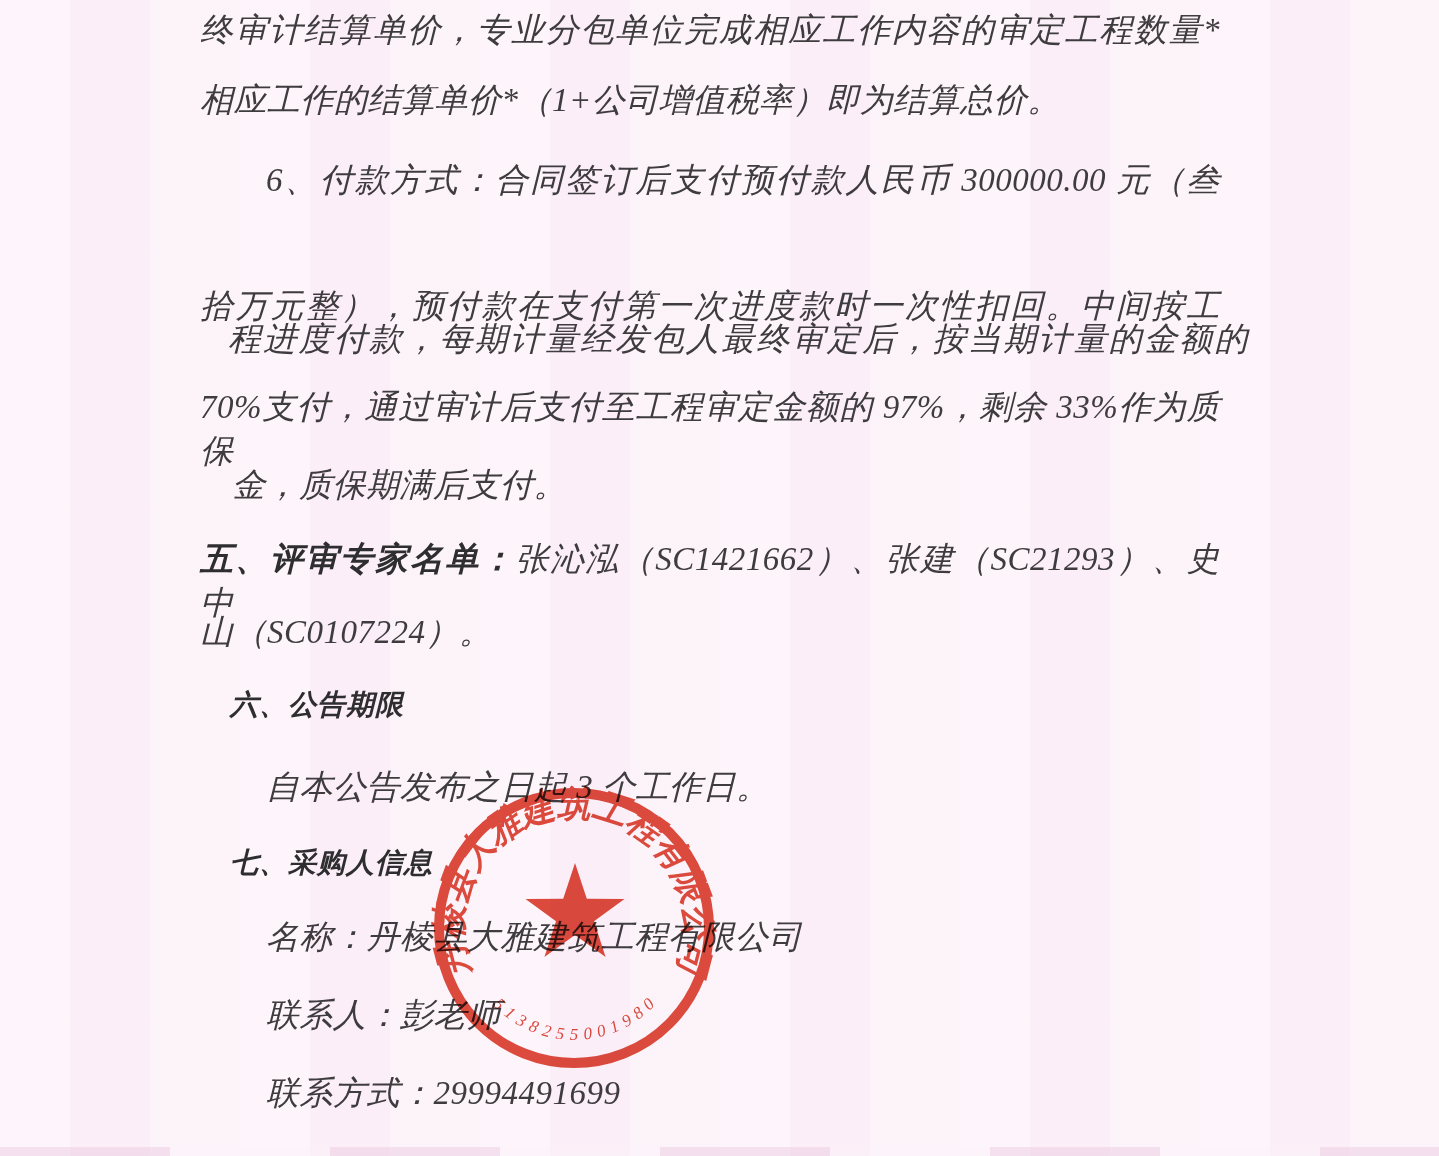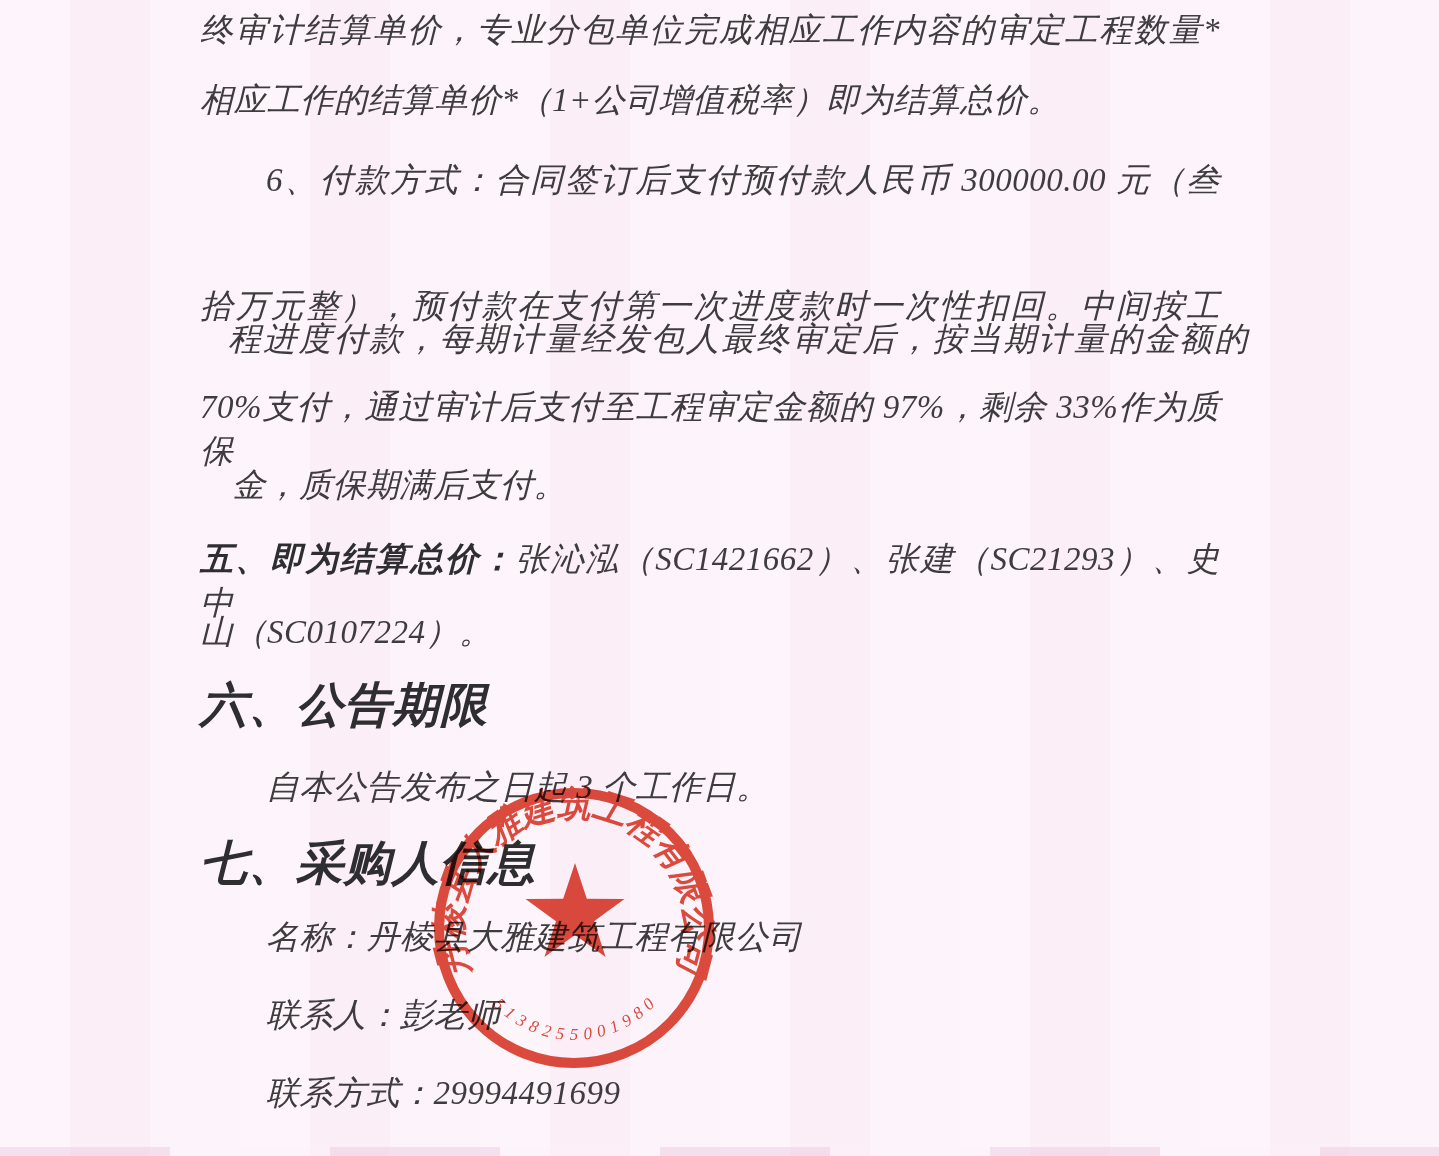--- a/index.html
+++ b/index.html
@@ -35,23 +35,24 @@
     text-align: justify;
     text-align-last: justify;
   }
   .line.indent {
     box-sizing: border-box;
     padding-left: 66px;
   }
   .line.heading {
     font-family: "Liberation Sans", "DejaVu Sans", sans-serif;
     font-weight: bold;
-    font-size: 47px;
+    font-size: 28px;
     color: #2e2d2f;
     letter-spacing: 1px;
+    margin-left: 30px;
   }
   .prefix-bold {
     font-family: "Liberation Sans", "DejaVu Sans", sans-serif;
     font-weight: bold;
     color: #2e2d2f;
   }
   .seal {
     position: absolute;
     left: 424px;
     top: 778px;
@@ -75,21 +76,21 @@
 <div class="page">
 
   <div>
       <div class="line justify" style="top: 8px;">终审计结算单价，专业分包单位完成相应工作内容的审定工程数量*</div>
       <div class="line" style="top: 78px;">相应工作的结算单价*（1+公司增值税率）即为结算总价。</div>
       <div class="line indent justify" style="top: 158px;">6、付款方式：合同签订后支付预付款人民币 300000.00 元（叁</div>
       <div class="line justify" style="top: 236px; margin-top: 48px;">拾万元整），预付款在支付第一次进度款时一次性扣回。中间按工</div>
       <div class="line justify" style="top: 317px; margin-left: 28px;">程进度付款，每期计量经发包人最终审定后，按当期计量的金额的</div>
       <div class="line justify" style="top: 385px;">70%支付，通过审计后支付至工程审定金额的 97%，剩余 33%作为质保</div>
       <div class="line" style="top: 463px; margin-left: 32px;">金，质保期满后支付。</div>
-      <div class="line justify" style="top: 537px;"><span class="prefix-bold">五、即为结算总价：</span>张沁泓（SC1421662）、张建（SC21293）、史中</div>
+      <div class="line justify" style="top: 537px;"><span class="prefix-bold">五、评审专家名单：</span>张沁泓（SC1421662）、张建（SC21293）、史中</div>
       <div class="line" style="top: 610px;">山（SC0107224）。</div>
       <div class="line heading" style="top: 683px;">六、公告期限</div>
       <div class="line indent" style="top: 765px;">自本公告发布之日起 3 个工作日。</div>
       <div class="line heading" style="top: 841px;">七、采购人信息</div>
       <div class="line indent" style="top: 915px;">名称：丹棱县大雅建筑工程有限公司</div>
       <div class="line indent" style="top: 993px;">联系人：彭老师</div>
       <div class="line indent" style="top: 1071px;">联系方式：29994491699</div>
     </div>
 
   <svg class="seal" viewBox="0 0 300 300" xmlns="http://www.w3.org/2000/svg">

